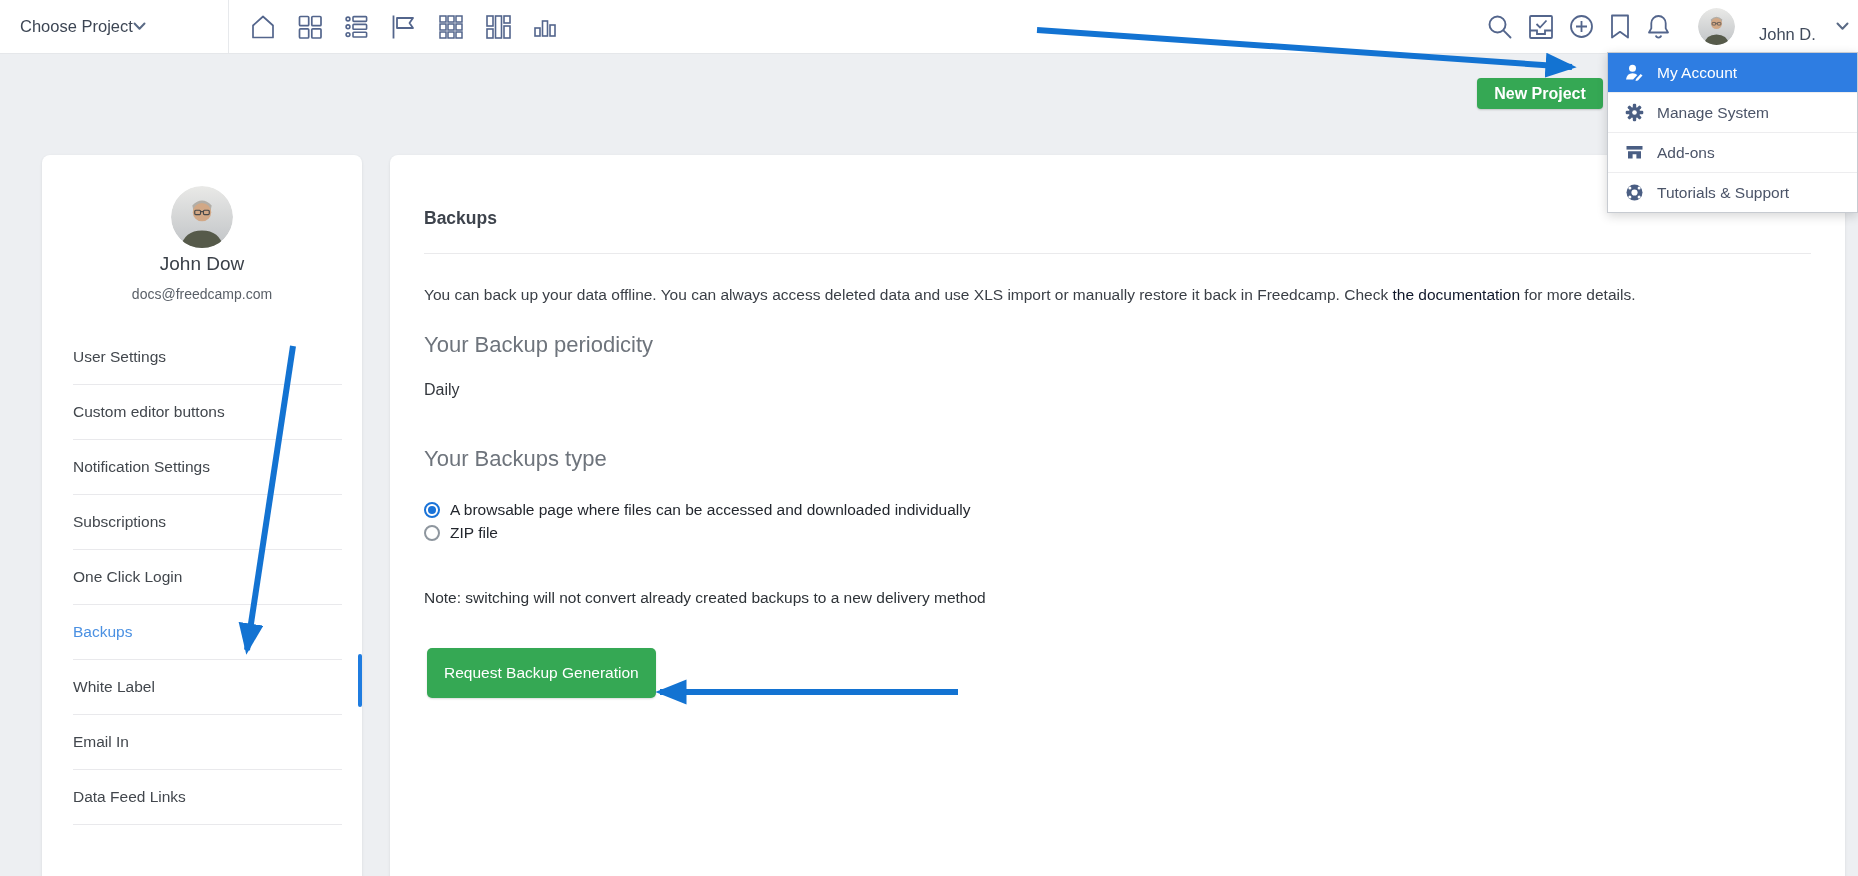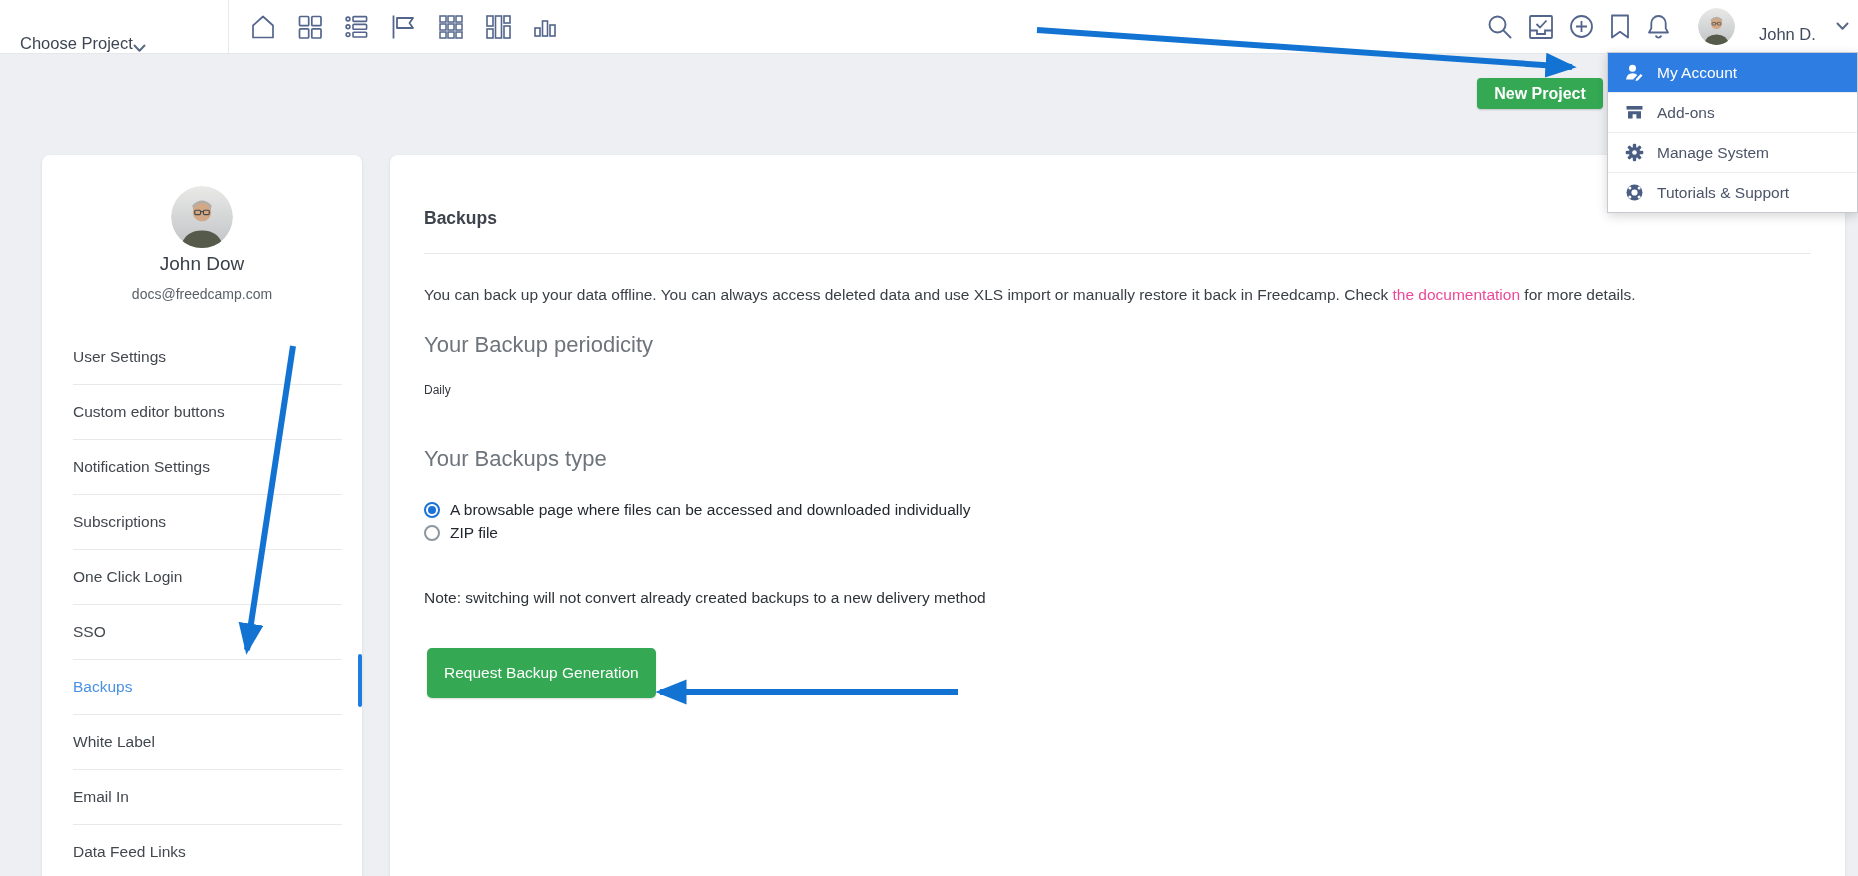--- a/index.html
+++ b/index.html
@@ -2,21 +2,21 @@
 <html><head>
 <meta charset="utf-8">
 <style>
   html,body{margin:0;padding:0;background:#dfe2e6;}
   .app{position:relative;width:1858px;height:876px;background:#edeff2;overflow:hidden;
        font-family:"Liberation Sans",sans-serif;-webkit-font-smoothing:antialiased;}
 
   
   .topbar{position:absolute;left:0;top:0;width:1858px;height:53px;background:#fff;
           border-bottom:1px solid #e5e7ea;z-index:5;}
-  .project-selector{position:absolute;left:20px;top:0;height:53px;display:flex;align-items:flex-end;
+  .project-selector{position:absolute;left:20px;top:0;height:53px;display:flex;align-items:center;
           gap:0;color:#3d4654;font-size:16.5px;cursor:pointer;}
   .topbar-sep{position:absolute;left:228px;top:0;height:53px;width:1px;background:#e7e9ec;}
   .nav-icons{position:absolute;left:249px;top:0;height:53px;display:flex;align-items:center;gap:19px;}
   .nav-icons svg{display:block;cursor:pointer;}
   .right-zone{position:absolute;left:1485px;top:0;height:53px;display:flex;align-items:center;gap:11px;}
   .right-zone svg.action{display:block;cursor:pointer;}
   .avatar-sm{width:37px;height:37px;border-radius:50%;overflow:hidden;margin-left:14px;flex:none;cursor:pointer;}
   .avatar-sm svg,.avatar-lg svg{display:block;width:100%;height:100%;}
   .user-name{margin-left:13px;font-size:16.5px;color:#414b5c;cursor:pointer;white-space:nowrap;margin-top:16px;}
   .user-chev{margin-left:9px;cursor:pointer;}
@@ -49,24 +49,24 @@
   .sidebar-active-bar{position:absolute;right:0;top:499px;width:4px;height:53px;background:#1f7ce0;
           border-radius:2px;}
 
   
   .main-card{position:absolute;left:390px;top:155px;width:1455px;height:780px;background:#fff;
           border-radius:8px;box-shadow:0 1px 3px rgba(25,35,50,.10);box-sizing:border-box;
           padding:0 34px;z-index:1;}
   .page-title{margin:0;padding-top:53px;font-size:17.5px;font-weight:bold;color:#3d434c;line-height:20px;}
   .title-divider{height:1px;background:#eaeaec;margin-top:25px;}
   .intro{margin:24px 0 0;font-size:15.5px;color:#3a3f46;line-height:33px;max-width:1245px;}
-  .doc-link{color:#ec4899;text-decoration:none;cursor:pointer;}
+  .doc-link{color:#0f172a;text-decoration:none;cursor:pointer;}
   .section-heading{margin:0;font-weight:400;font-size:22px;color:#6e747c;line-height:26px;}
   .h-period{margin-top:21px;}
-  .plain-value{margin-top:23px;font-size:12px;color:#33373d;line-height:18px;}
+  .plain-value{margin-top:23px;font-size:16px;color:#33373d;line-height:18px;}
   .h-type{margin-top:47px;}
   .radio-group{margin-top:26px;}
   .radio-row{display:flex;align-items:center;height:23px;gap:10px;font-size:15.5px;color:#23272e;cursor:pointer;}
   .radio{width:16px;height:16px;border-radius:50%;border:2px solid #8e969e;box-sizing:border-box;
           display:inline-block;position:relative;flex:none;background:#fff;}
   .radio.checked{border-color:#1a73d8;}
   .radio.checked::after{content:"";position:absolute;inset:2px;background:#1a73d8;border-radius:50%;}
   .note{margin-top:45px;font-size:15.5px;color:#2e3338;line-height:18px;}
   .request-btn{margin:41px 0 0 3px;height:50px;padding:12px 17px;background:#35a854;color:#fff;
           border:none;border-radius:5px;font-size:15.5px;font-family:inherit;cursor:pointer;
@@ -209,42 +209,42 @@
           <g fill="#ffffff">
             <circle cx="7.5" cy="5.3" r="3.5"></circle>
             <path d="M1,16.5 q1,-6.3 6.5,-6.3 q3.2,0 4.8,1.7 l-4.2,4.6 z"></path>
             <path d="M11,16 l4.6,-5.1 1.9,1.6 -4.6,5 -2.4,0.5 z"></path>
           </g>
         </svg>
       <span>My Account</span>
     </div>
     <div class="menu-row">
       <svg class="mi" width="19" height="19" viewBox="0 0 19 19">
-          <g fill="#4a5e83">
-            <path d="M1.5,3 h16 v3.6 h-16 z"></path>
-            <path d="M3,8.2 h13 v7.3 h-4.6 v-4.2 h-3.8 v4.2 h-4.6 z"></path>
-          </g>
-        </svg>
-      <span>Add-ons</span>
-    </div>
-    <div class="menu-row">
-      <svg class="mi" width="19" height="19" viewBox="0 0 19 19">
           <defs>
             <rect id="tooth" x="-1.7" y="-8.8" width="3.4" height="17.6" rx="1.2"></rect>
           </defs>
           <g fill="#4a5e83" transform="translate(9.5,9.5)">
             <use href="#tooth"></use>
             <use href="#tooth" transform="rotate(45)"></use>
             <use href="#tooth" transform="rotate(90)"></use>
             <use href="#tooth" transform="rotate(135)"></use>
             <circle r="5.6"></circle>
             <circle r="2.3" fill="#ffffff"></circle>
           </g>
         </svg>
       <span>Manage System</span>
+    </div>
+    <div class="menu-row">
+      <svg class="mi" width="19" height="19" viewBox="0 0 19 19">
+          <g fill="#4a5e83">
+            <path d="M1.5,3 h16 v3.6 h-16 z"></path>
+            <path d="M3,8.2 h13 v7.3 h-4.6 v-4.2 h-3.8 v4.2 h-4.6 z"></path>
+          </g>
+        </svg>
+      <span>Add-ons</span>
     </div>
     <div class="menu-row">
       <svg class="mi" width="19" height="19" viewBox="0 0 19 19">
           <g fill="#4a5e83">
             <circle cx="9.5" cy="9.5" r="8"></circle>
           </g>
           <g fill="#ffffff">
             <circle cx="9.5" cy="9.5" r="3.1"></circle>
             <circle cx="4.9" cy="4.9" r="1.5"></circle>
             <circle cx="14.1" cy="4.9" r="1.5"></circle>
@@ -288,23 +288,20 @@
         </div>
       <div class="side-row">
           <span>Notification Settings</span>
         </div>
       <div class="side-row">
           <span>Subscriptions</span>
         </div>
       <div class="side-row">
           <span>One Click Login</span>
         </div>
-      <div class="side-row">
-          <span>SSO</span>
-        </div>
       <div class="side-row active">
           <span>Backups</span>
         </div>
       <div class="side-row">
           <span>White Label</span>
         </div>
       <div class="side-row">
           <span>Email In</span>
         </div>
       <div class="side-row">

